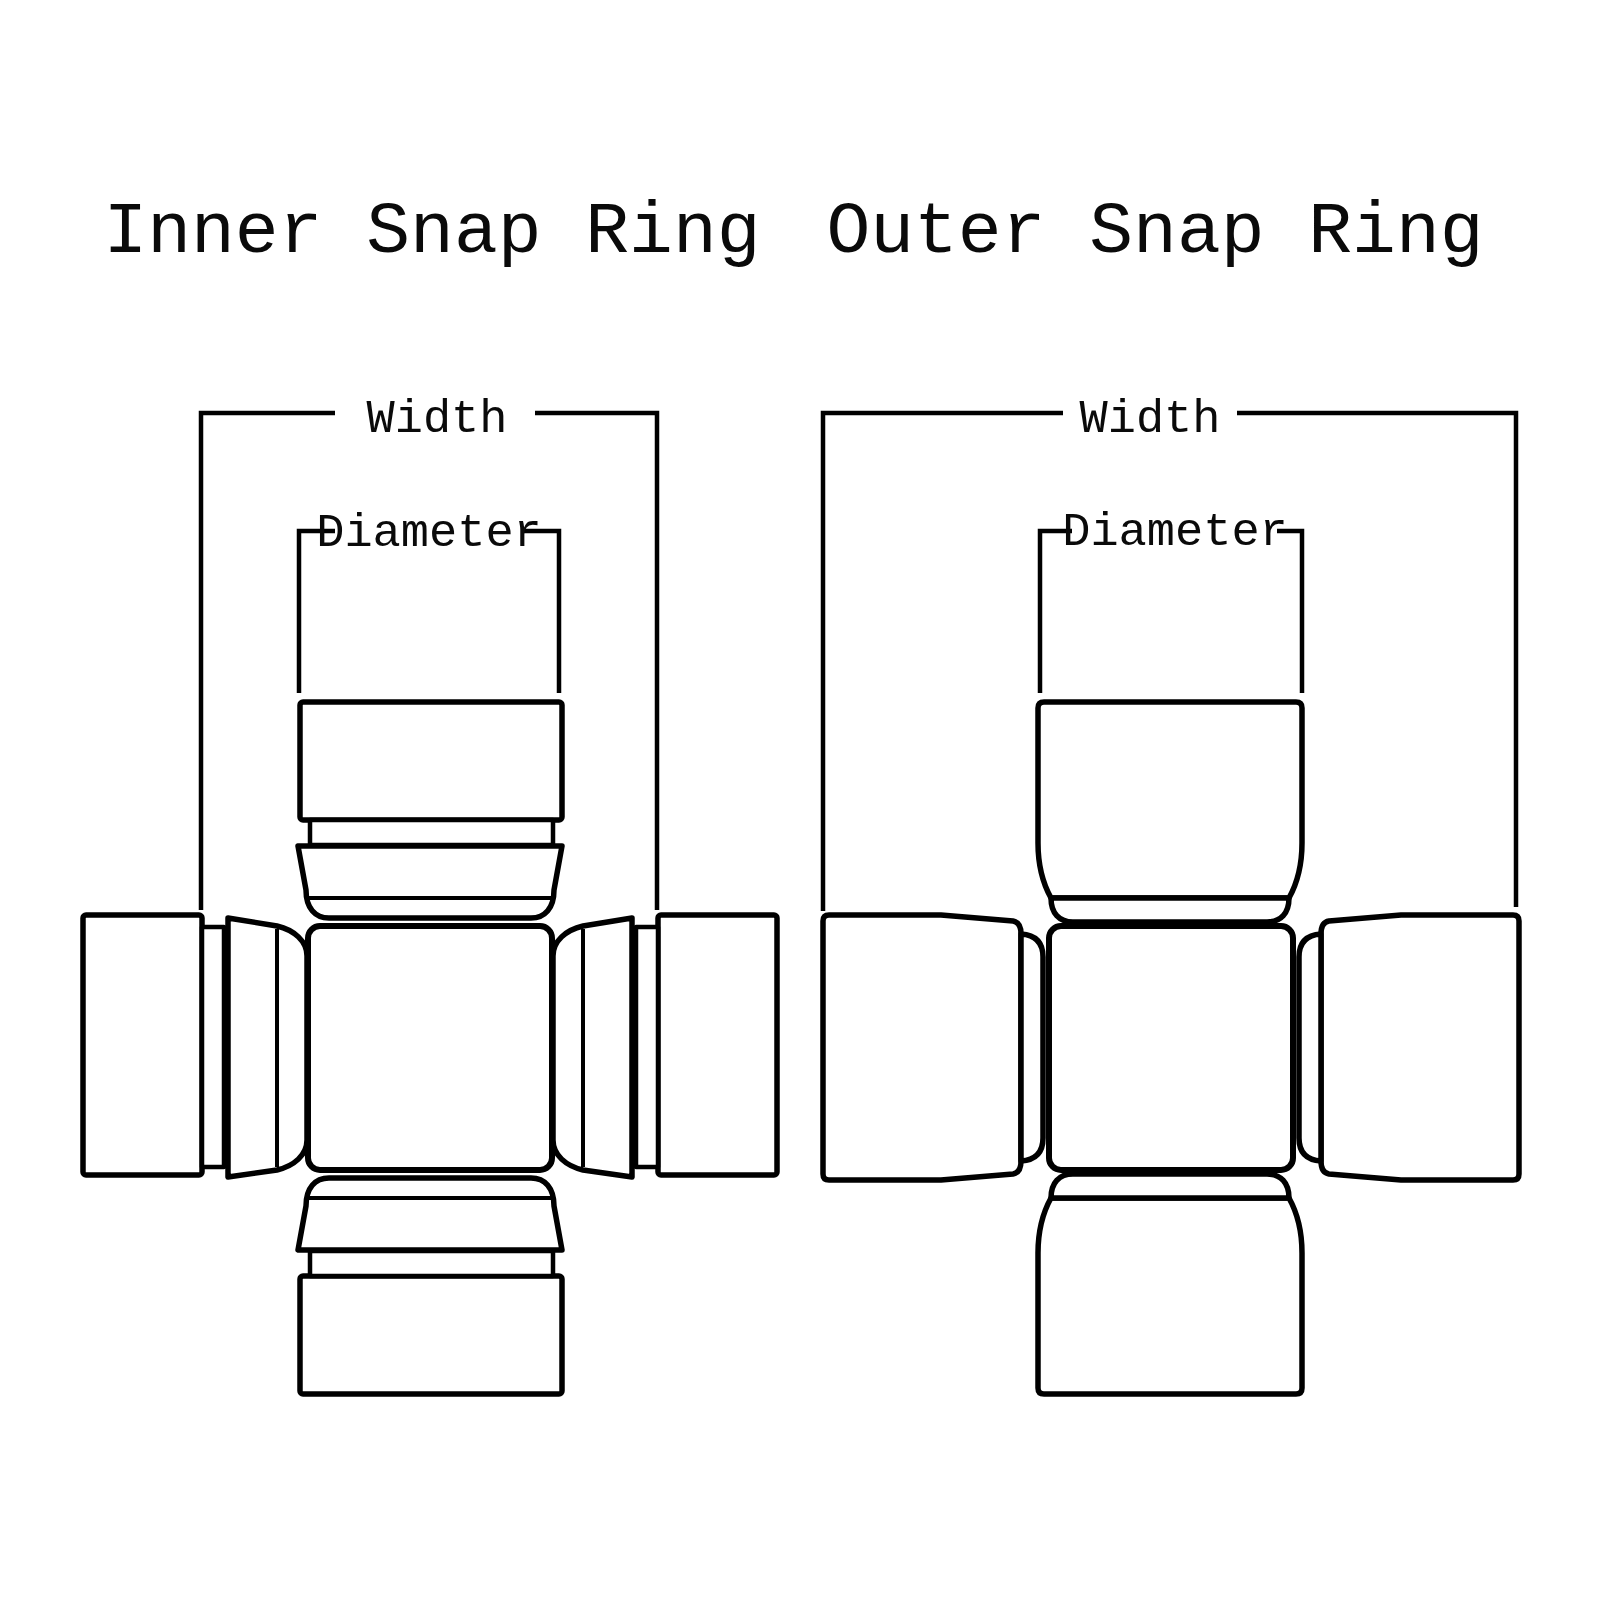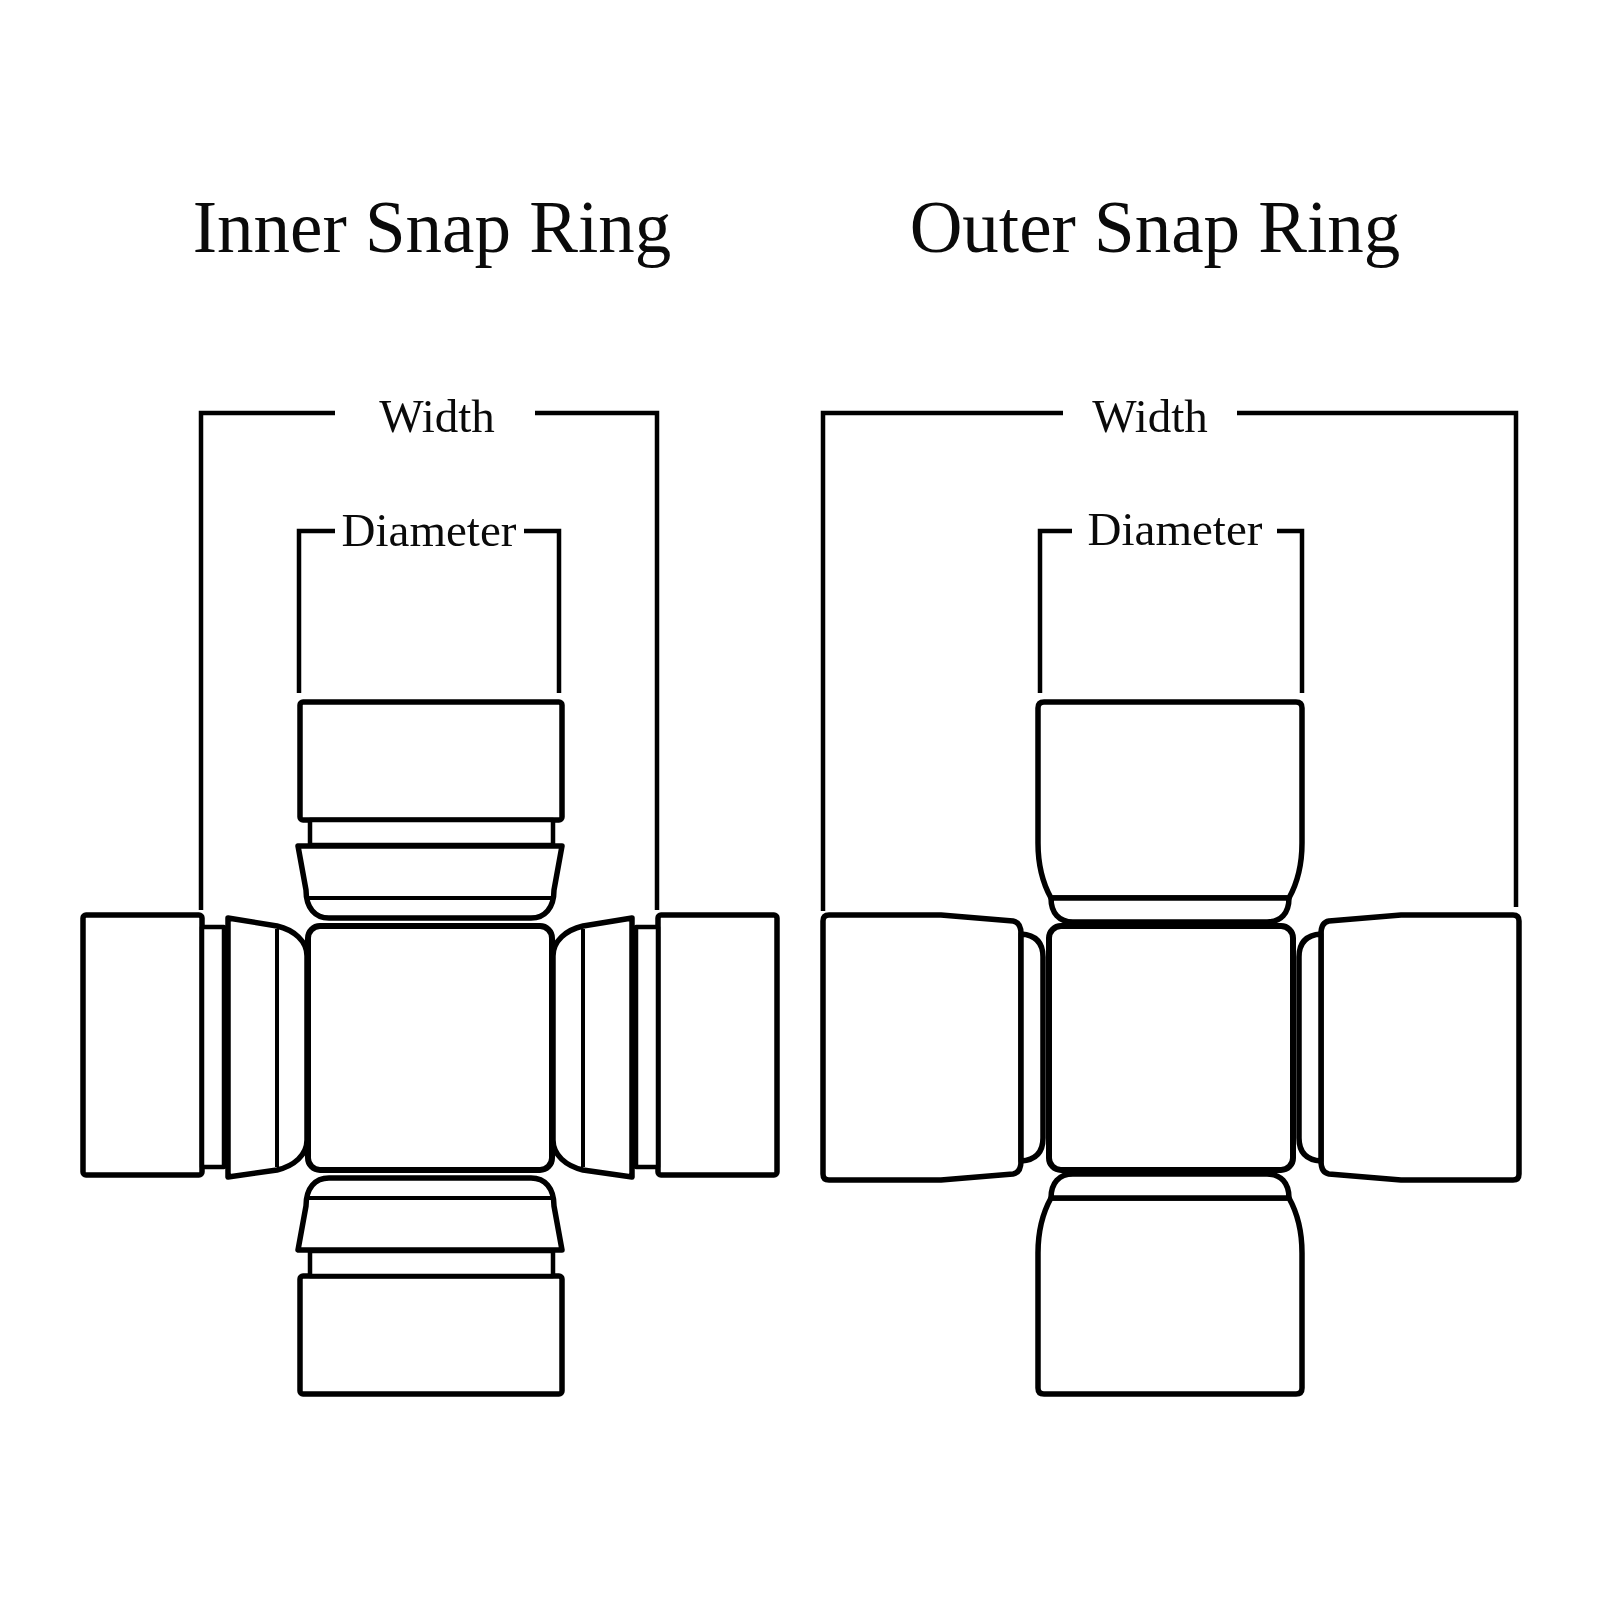--- a/index.html
+++ b/index.html
@@ -5,21 +5,21 @@
   html, body {
     margin: 0;
     padding: 0;
     background: #ffffff;
   }
   .stage {
     position: relative;
     width: 1600px;
     height: 1600px;
     background: #ffffff;
-    font-family: Liberation Serif, serif;
+    font-family: Liberation Mono, monospace;
   }
   svg { display: block; }
   .outline  { fill: #ffffff; stroke: #000000; stroke-width: 5.5; stroke-linejoin: round; }
   .square   { fill: #ffffff; stroke: #000000; stroke-width: 6;   stroke-linejoin: round; }
   .band     { fill: #ffffff; stroke: #000000; stroke-width: 4.5; stroke-linejoin: round; }
   .innerline{ fill: none;    stroke: #000000; stroke-width: 4;   stroke-linecap: butt; }
   .bracket  { fill: none;    stroke: #000000; stroke-width: 4.5; stroke-linejoin: miter; stroke-linecap: butt; }
   .title-text { font-size: 73px; fill: #0a0a0a; text-anchor: middle; font-weight: 400; }
   .dim-text   { font-size: 47px; fill: #0a0a0a; text-anchor: middle; font-weight: 400; }
 </style>

